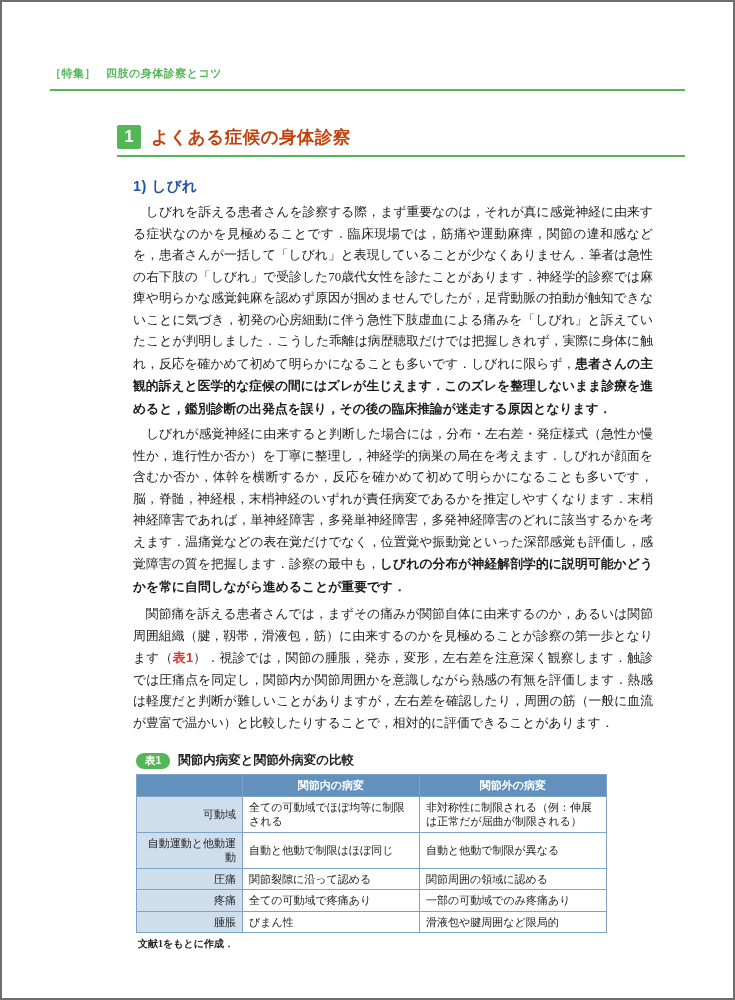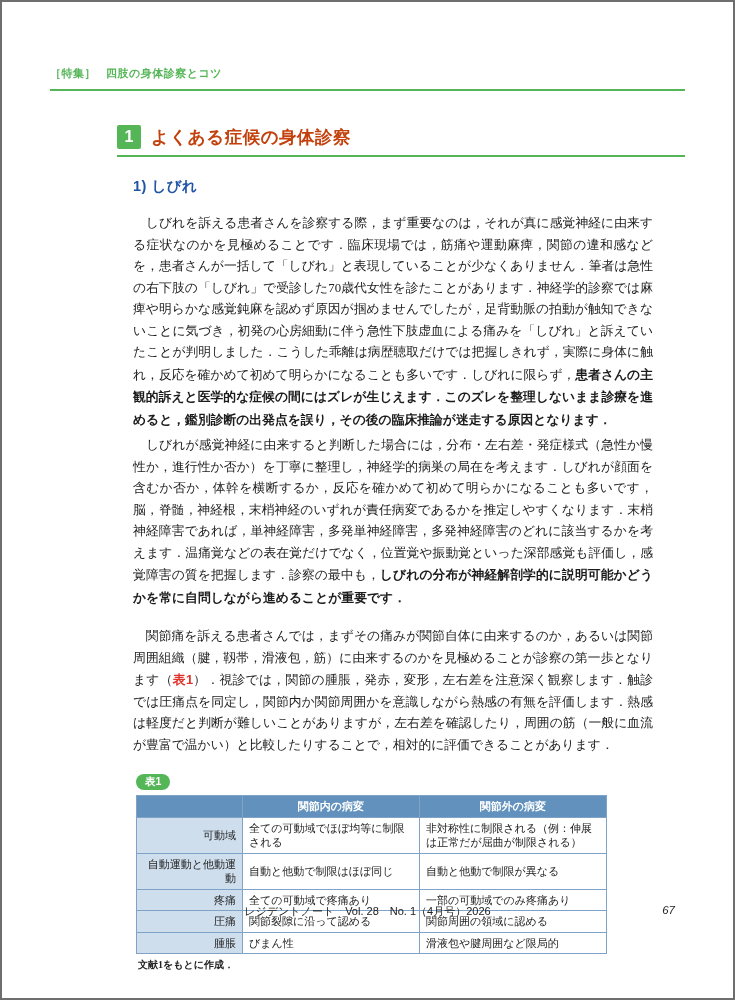--- a/index.html
+++ b/index.html
@@ -59,21 +59,21 @@
     letter-spacing:0.5px;
   }
   
   .para {
     margin:4px 80px 0 131px;
     font-size:12.8px;
     line-height:21.5px;
     text-align:justify;
     color:#1c1c1c;
   }
-  .para.first-after-head { margin-top:17px; }
+  .para.first-after-head { margin-top:6px; }
   .para .em {
     font-family:"Liberation Sans","DejaVu Sans",sans-serif;
     font-weight:bold;
     font-style:normal;
   }
   .para .ref {
     color:var(--reference-red, #e0342b);
     font-family:"Liberation Sans","DejaVu Sans",sans-serif;
     font-weight:bold;
   }
@@ -167,20 +167,21 @@
 
   <p class="para first-after-head"><span>　しびれを訴える患者さんを診察する際，まず重要なのは，それが真に感覚神経に由来する症状なのかを見極めることです．臨床現場では，筋痛や運動麻痺，関節の違和感などを，患者さんが一括して「しびれ」と表現していることが少なくありません．筆者は急性の右下肢の「しびれ」で受診した70歳代女性を診たことがあります．神経学的診察では麻痺や明らかな感覚鈍麻を認めず原因が掴めませんでしたが，足背動脈の拍動が触知できないことに気づき，初発の心房細動に伴う急性下肢虚血による痛みを「しびれ」と訴えていたことが判明しました．こうした乖離は病歴聴取だけでは把握しきれず，実際に身体に触れ，反応を確かめて初めて明らかになることも多いです．しびれに限らず，</span><span class="em">患者さんの主観的訴えと医学的な症候の間にはズレが生じえます．このズレを整理しないまま診療を進めると，鑑別診断の出発点を誤り，その後の臨床推論が迷走する原因となります．</span></p>
 
   <p class="para"><span>　しびれが感覚神経に由来すると判断した場合には，分布・左右差・発症様式（急性か慢性か，進行性か否か）を丁寧に整理し，神経学的病巣の局在を考えます．しびれが顔面を含むか否か，体幹を横断するか，反応を確かめて初めて明らかになることも多いです，脳，脊髄，神経根，末梢神経のいずれが責任病変であるかを推定しやすくなります．末梢神経障害であれば，単神経障害，多発単神経障害，多発神経障害のどれに該当するかを考えます．温痛覚などの表在覚だけでなく，位置覚や振動覚といった深部感覚も評価し，感覚障害の質を把握します．診察の最中も，</span><span class="em">しびれの分布が神経解剖学的に説明可能かどうかを常に自問しながら進めることが重要です．</span></p>
 
 
   <p class="para first-after-head"><span>　関節痛を訴える患者さんでは，まずその痛みが関節自体に由来するのか，あるいは関節周囲組織（腱，靱帯，滑液包，筋）に由来するのかを見極めることが診察の第一歩となります（</span><span class="ref">表1</span><span>）．視診では，関節の腫脹，発赤，変形，左右差を注意深く観察します．触診では圧痛点を同定し，関節内か関節周囲かを意識しながら熱感の有無を評価します．熱感は軽度だと判断が難しいことがありますが，左右差を確認したり，周囲の筋（一般に血流が豊富で温かい）と比較したりすることで，相対的に評価できることがあります．</span></p>
 
   <div class="table-caption">
     <span class="table-badge">表1</span>
+    <span class="table-title">関節内病変と関節外病変の比較</span>
   </div>
 
   <table class="cmp">
     <colgroup>
         <col class="c1">
         <col class="c2">
         <col class="c3">
       </colgroup>
     <thead>
       <tr>
@@ -194,37 +195,33 @@
         <td class="rowlabel">可動域</td>
         <td>全ての可動域でほぼ均等に制限される</td>
         <td>非対称性に制限される（例：伸展は正常だが屈曲が制限される）</td>
       </tr>
       <tr>
         <td class="rowlabel">自動運動と他動運動</td>
         <td>自動と他動で制限はほぼ同じ</td>
         <td>自動と他動で制限が異なる</td>
       </tr>
       <tr>
+        <td class="rowlabel">圧痛</td>
+        <td>関節裂隙に沿って認める</td>
+        <td>関節周囲の領域に認める</td>
+      </tr>
+      <tr>
         <td class="rowlabel">疼痛</td>
         <td>全ての可動域で疼痛あり</td>
         <td>一部の可動域でのみ疼痛あり</td>
       </tr>
       <tr>
-        <td class="rowlabel">圧痛</td>
-        <td>関節裂隙に沿って認める</td>
-        <td>関節周囲の領域に認める</td>
-      </tr>
-      <tr>
         <td class="rowlabel">腫脹</td>
         <td>びまん性</td>
         <td>滑液包や腱周囲など限局的</td>
       </tr>
     </tbody>
   </table>
 
   <div class="table-footnote">文献1をもとに作成．</div>
 
-  <div class="footer">
-    <span>レジデントノート　Vol. 28　No. 1（4月号）2026</span>
-    <span class="page-number">67</span>
-  </div>
 
 </div>
 
 </body></html>

